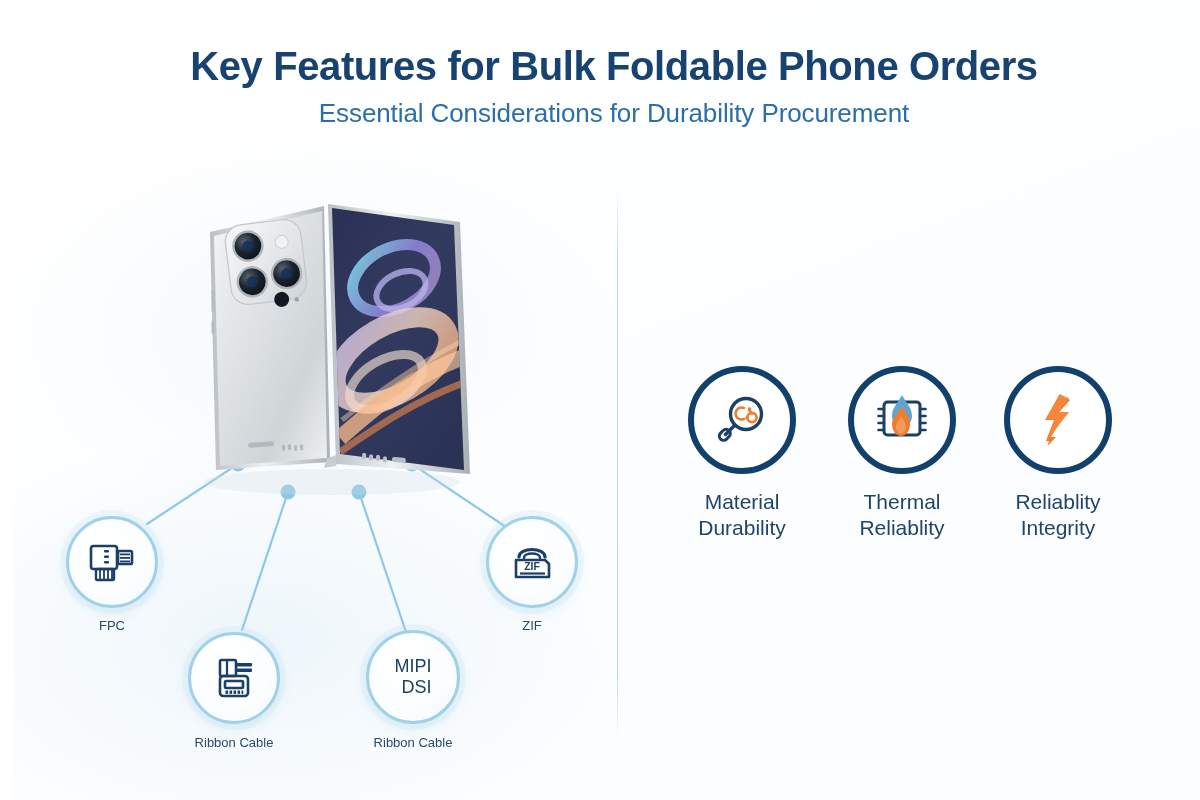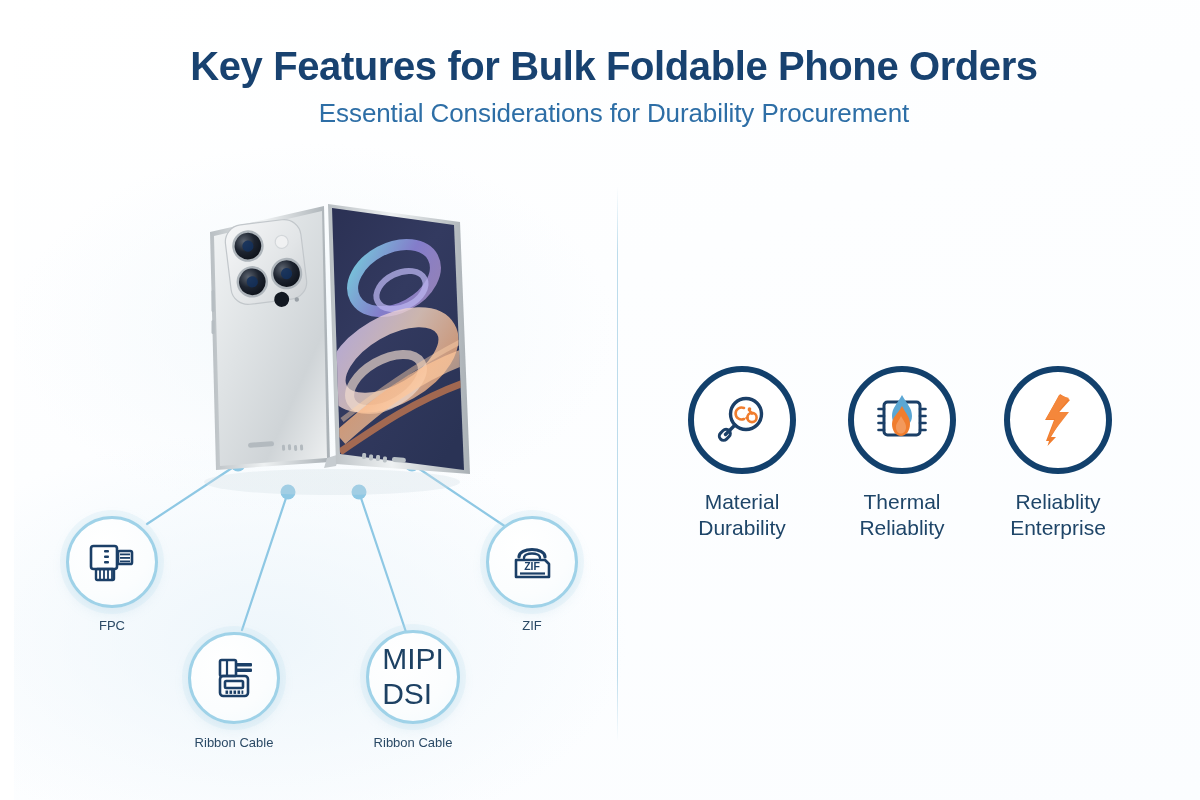--- a/index.html
+++ b/index.html
@@ -46,21 +46,21 @@
   
   .bubble{
     position:absolute; border-radius:50%;
     background:radial-gradient(circle at 38% 32%, #ffffff 0%, #fbfdfe 60%, #f3fafd 100%);
     border:3px solid #9fd2e8;
     box-shadow:0 0 0 6px rgba(190,226,242,.20), 0 4px 14px rgba(120,175,205,.18);
     display:flex; align-items:center; justify-content:center;
   }
   .bubble svg{ display:block; }
   .bubble-text{
-    font-size:30px; font-weight:400; color:#1d4163; line-height:1.16; text-align:left;
+    font-size:18px; font-weight:400; color:#1d4163; line-height:1.16; text-align:right;
   }
   .node-label{
     position:absolute; text-align:center; font-size:13px; color:#2b4a66; white-space:nowrap;
   }
 
   
   .feature{ position:absolute; width:150px; text-align:center; }
   .feature .ring{
     width:108px; height:108px; margin:0 auto; border-radius:50%;
     border:6px solid #12406c; background:#ffffff;
@@ -320,17 +320,17 @@
 
   <div class="feature" style="left:969px; top:366px;">
     <div class="ring">
       <svg width="58" height="62" viewBox="0 0 58 62">
         <path d="M31,5 L16,31 L25,31 L17,52 L20,52 L18.5,57 L27,48 L22,48 L33,30 L24,30 L41,11 Z" fill="#f07d2e"></path>
         <path d="M30,6 L17,30 L26,30 L19,50 L40,23 L29,23 L40,9 Z" fill="#f4873b"></path>
       </svg>
     </div>
     <div class="flabel">
       <span>Reliablity</span><br>
-      <span>Enterprise</span>
+      <span>Integrity</span>
     </div>
   </div>
 
 </div>
 
 </body></html>

